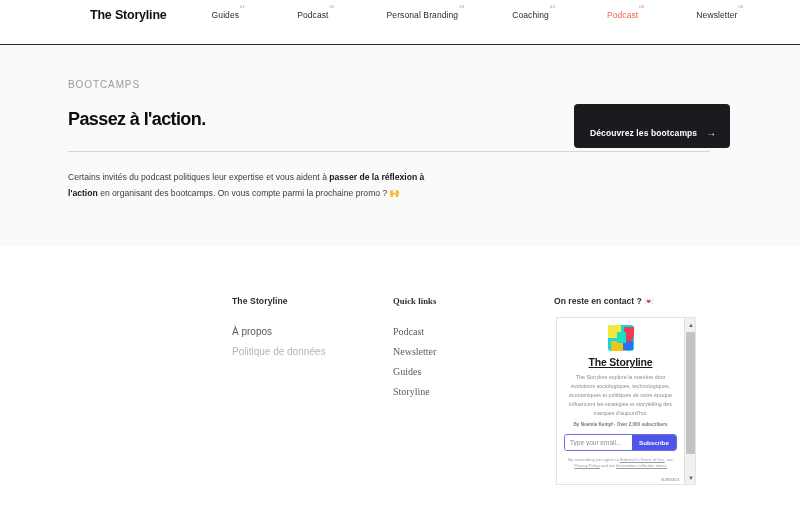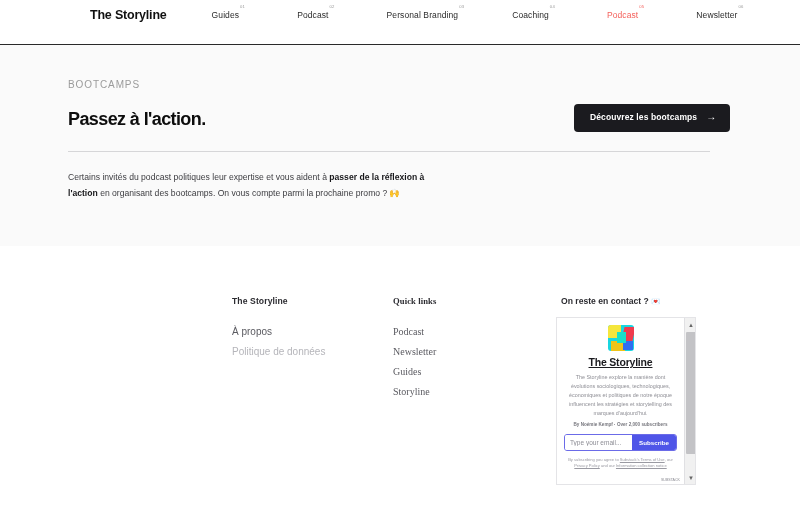--- a/index.html
+++ b/index.html
@@ -87,21 +87,21 @@
     letter-spacing: -0.6px;
   }
   .cta {
     position: absolute;
     top: 59px;
     left: 506px;
     background: #1b1b1f;
     color: #ffffff;
     border: none;
     border-radius: 4px;
-    padding: 8px 14px 10px 16px;
+    padding: 24px 14px 10px 16px;
     font-size: 8.5px;
     font-family: "Liberation Sans", sans-serif;
     font-weight: bold;
     letter-spacing: 0.1px;
     display: flex;
     align-items: center;
     gap: 9px;
     cursor: pointer;
     white-space: nowrap;
   }
@@ -153,21 +153,20 @@
   .flink.muted { color: #b5b5ba; text-align: right; }
 
   
   .contact-title {
     position: absolute;
     left: 554px;
     top: 0;
     font-size: 8.6px;
     font-weight: bold;
     color: #2c2c31;
-    margin-left: 7px;
   }
   .contact-emoji { font-size: 7.5px; }
 
   .embed {
     position: absolute;
     left: 556px;
     top: 21px;
     width: 140px;
     height: 168px;
     background: #ffffff;

